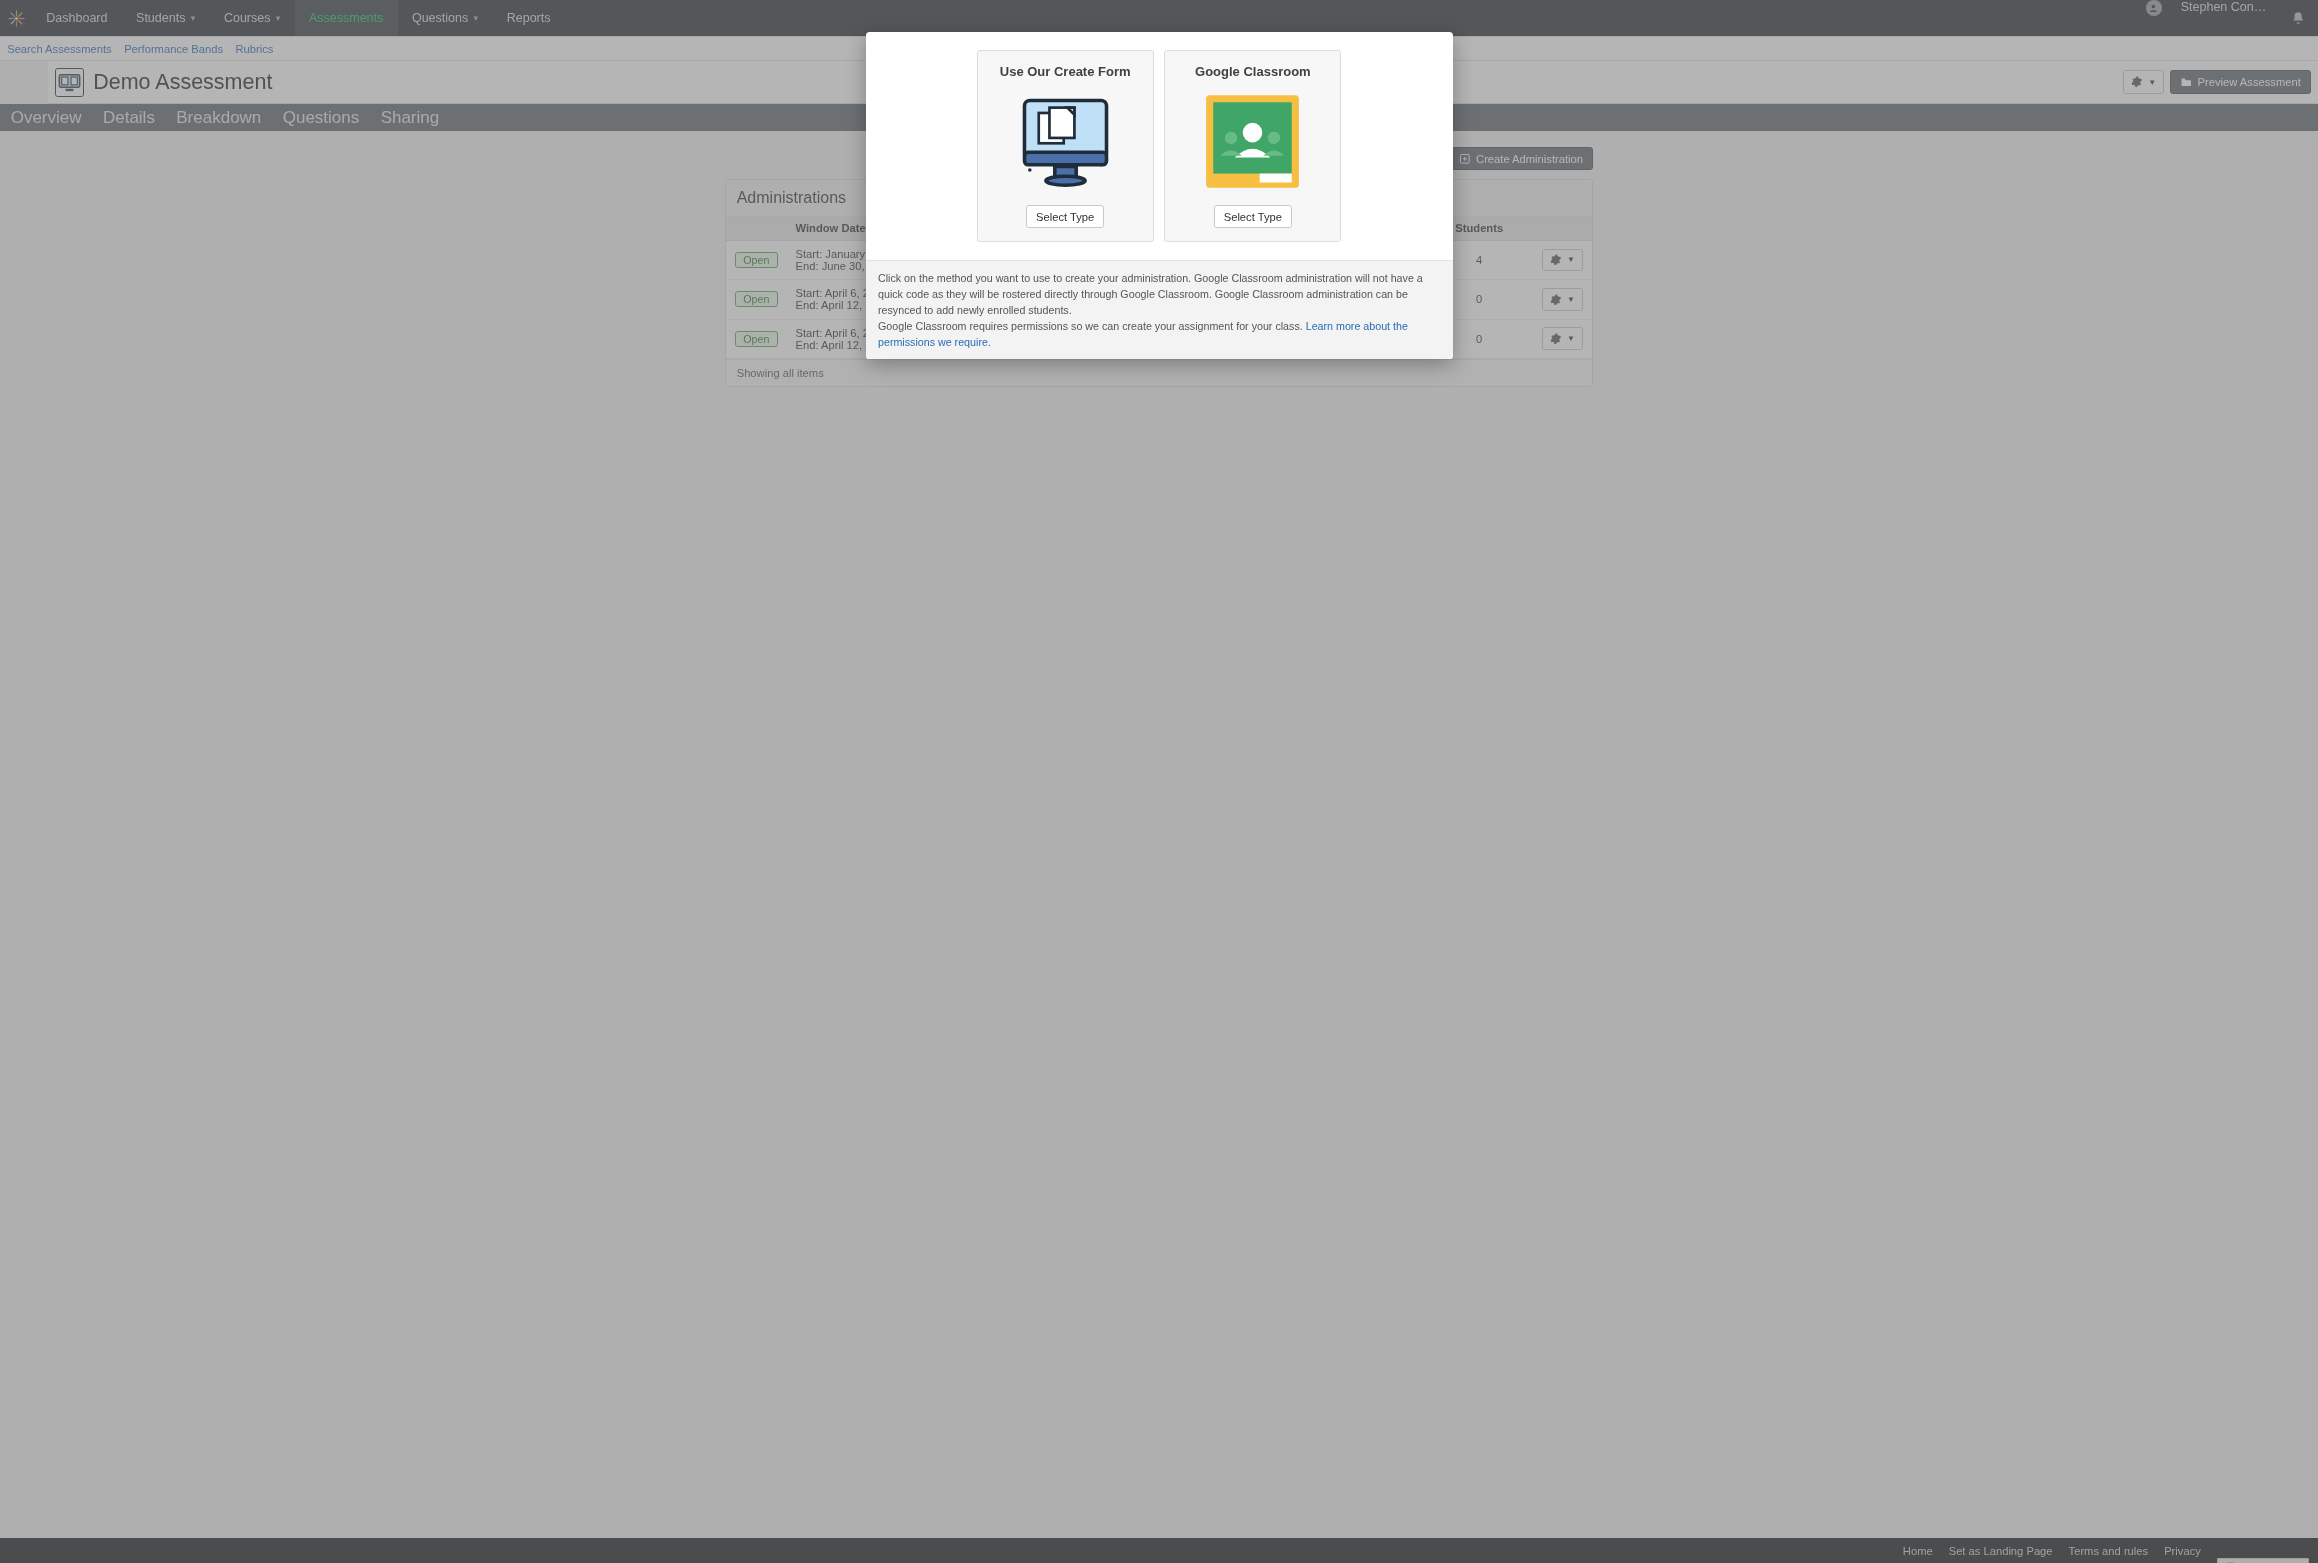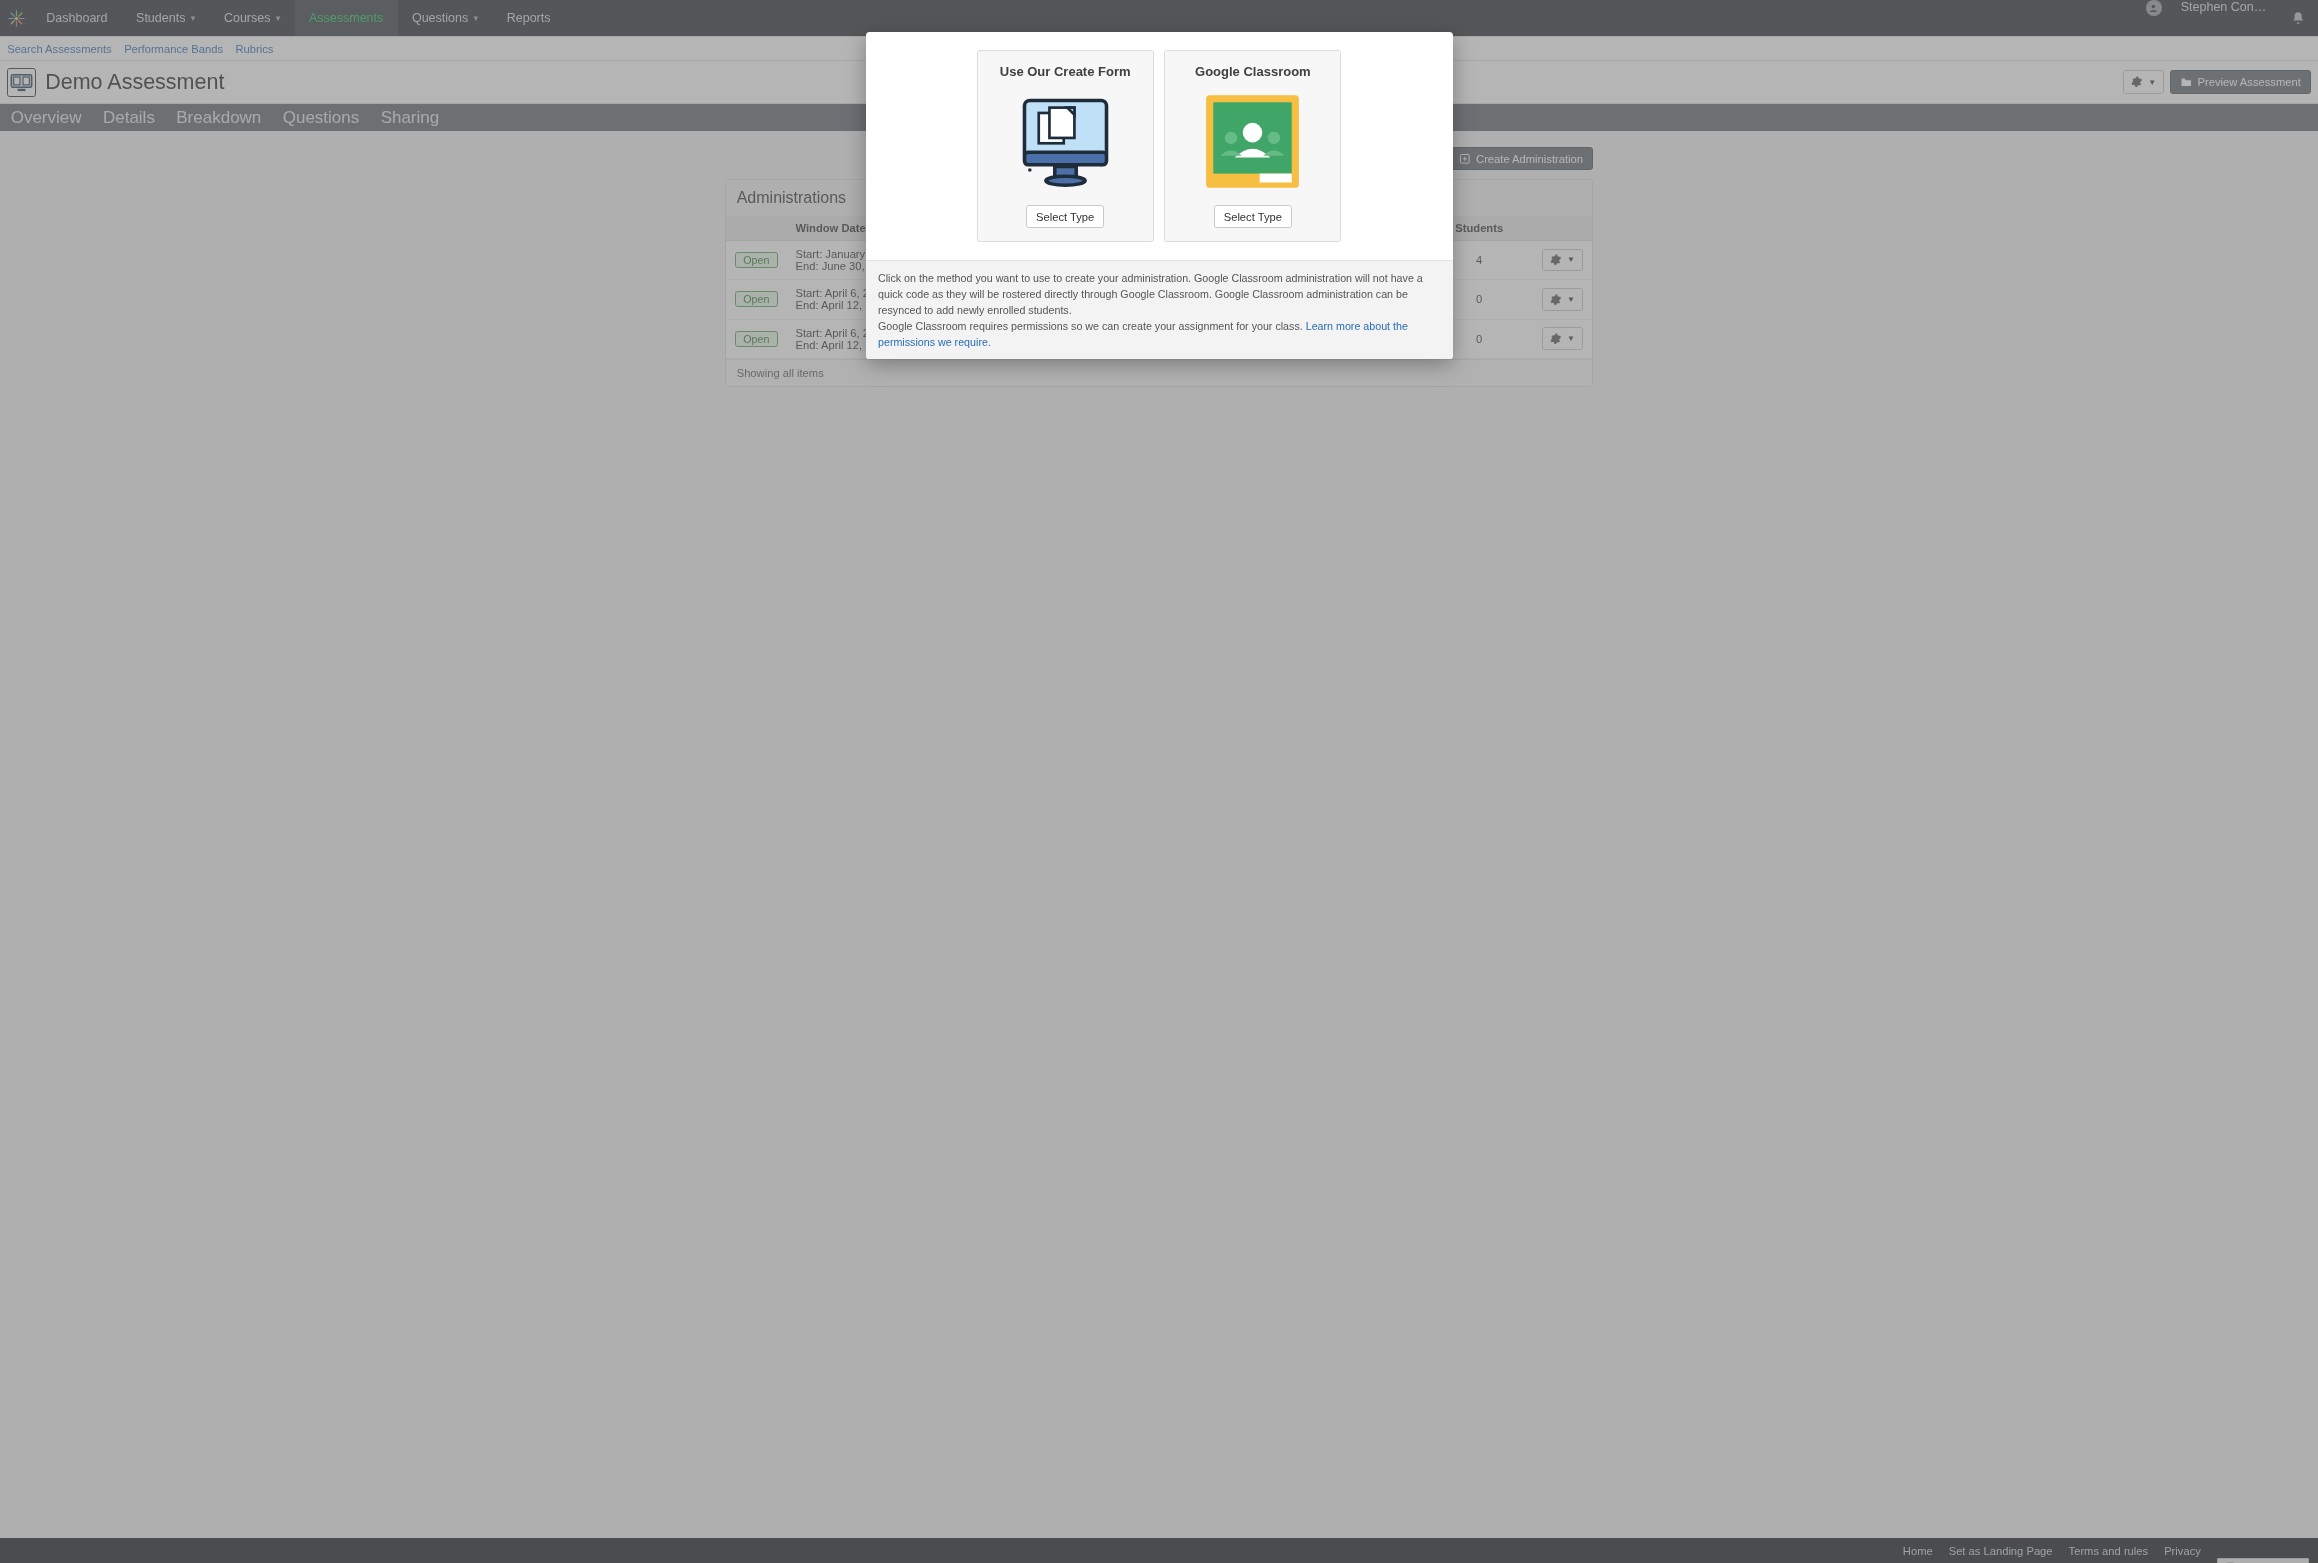--- a/index.html
+++ b/index.html
@@ -19,21 +19,21 @@
   .topnav .user .avatar { width:16px; height:16px; border-radius:50%; background:#9aa0a6; display:flex; align-items:center; justify-content:center; }
   .topnav .user .avatar svg { width:10.7px; height:10.7px; fill:#2a2e33; }
   .topnav .bell { padding: 0 12.5px; display:flex; align-items:center; color:#b9bdc2; cursor:pointer; }
   .topnav .bell svg { width:14.3px; height:14.3px; fill:#b9bdc2; }
 
   
   .subnav { background:#fff; border-top:0.9px solid #e2e2e2; border-bottom:0.9px solid #e2e2e2; height:25px; display:flex; align-items:center; padding: 0 7.2px; gap:12.5px; }
   .subnav a { color:#2a6cb5; font-size:11.2px; cursor:pointer; }
 
   
-  .titlebar { background:#fff; border-bottom:0.9px solid #e2e2e2; height:43px; display:flex; align-items:center; padding: 0 7.2px; }
+  .titlebar { background:#fff; border-bottom:0.9px solid #e2e2e2; height:43px; display:flex; align-items:center; padding: 0 7.2px; margin-left: 48px; }
   .titlebar .icon { width:29px; height:29px; border:1.8px solid #233; border-radius:2.7px; margin-right:9px; display:flex; align-items:center; justify-content:center; }
   .titlebar .icon svg { width:25px; height:25px; }
   .titlebar h1 { font-size:21.5px; font-weight:500; color:#222; }
   .titlebar .right { margin-left:auto; display:flex; gap:5.4px; }
   .btn { background:#fff; border:0.9px solid #c8c8c8; border-radius:2.7px; padding:4.5px 9px; font-size:11.2px; cursor:pointer; display:inline-flex; align-items:center; gap:5.4px; color:#333; }
   .btn-dark { background:#5e666e; border:0.9px solid #4a5158; color:#fff; }
   .btn-gear { padding:4.5px 7.2px; }
   .btn .caret { font-size:8px; }
 
   

